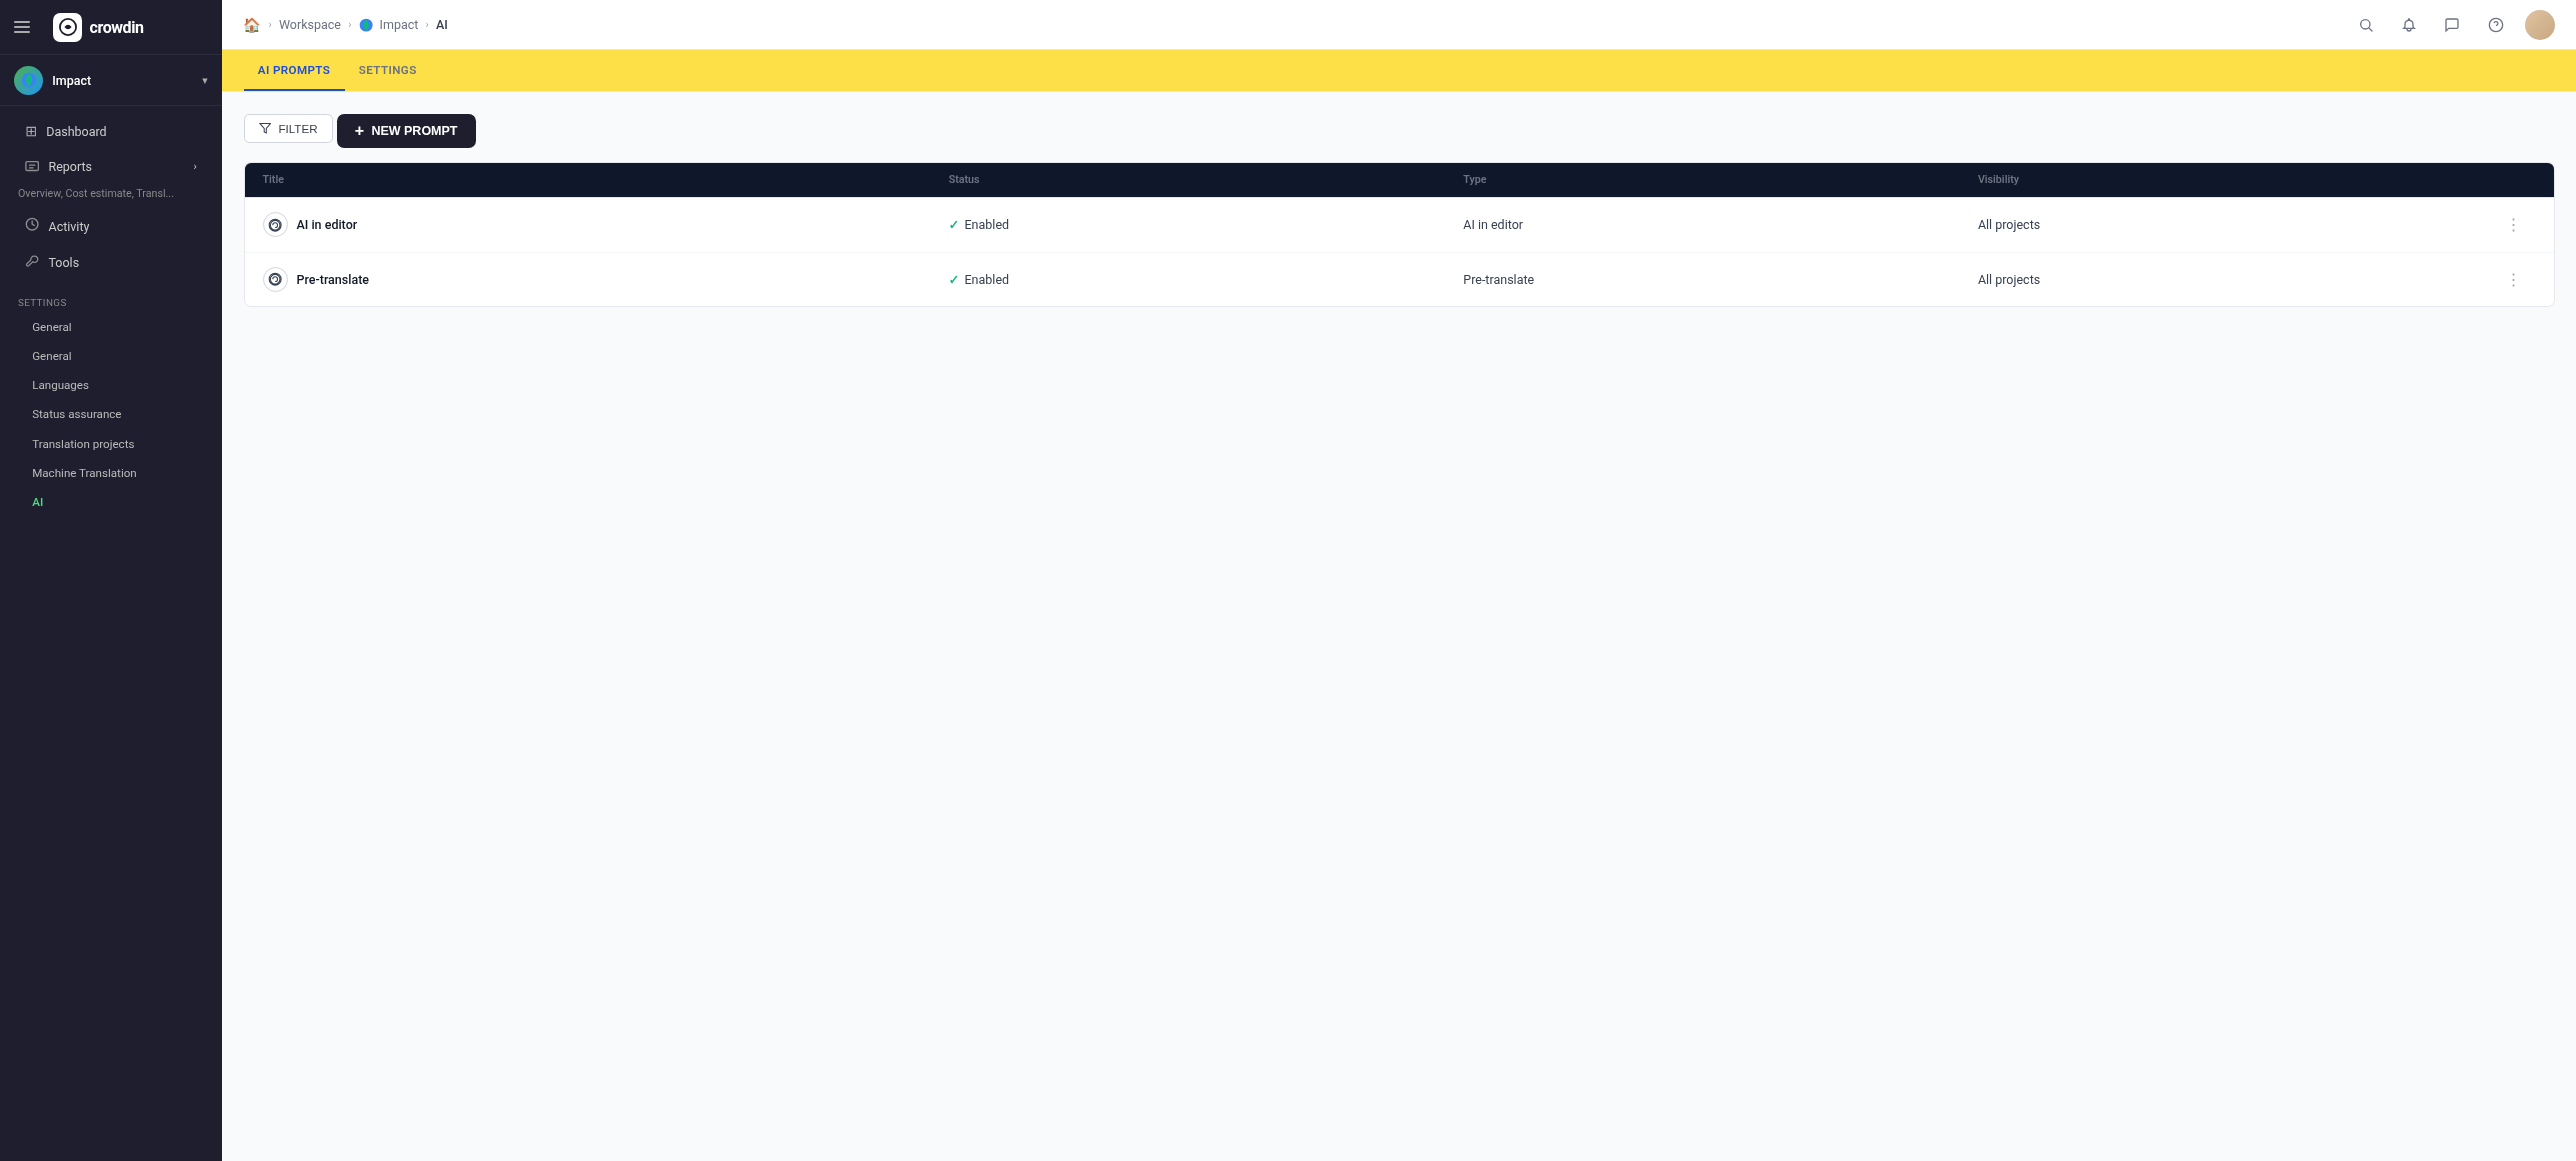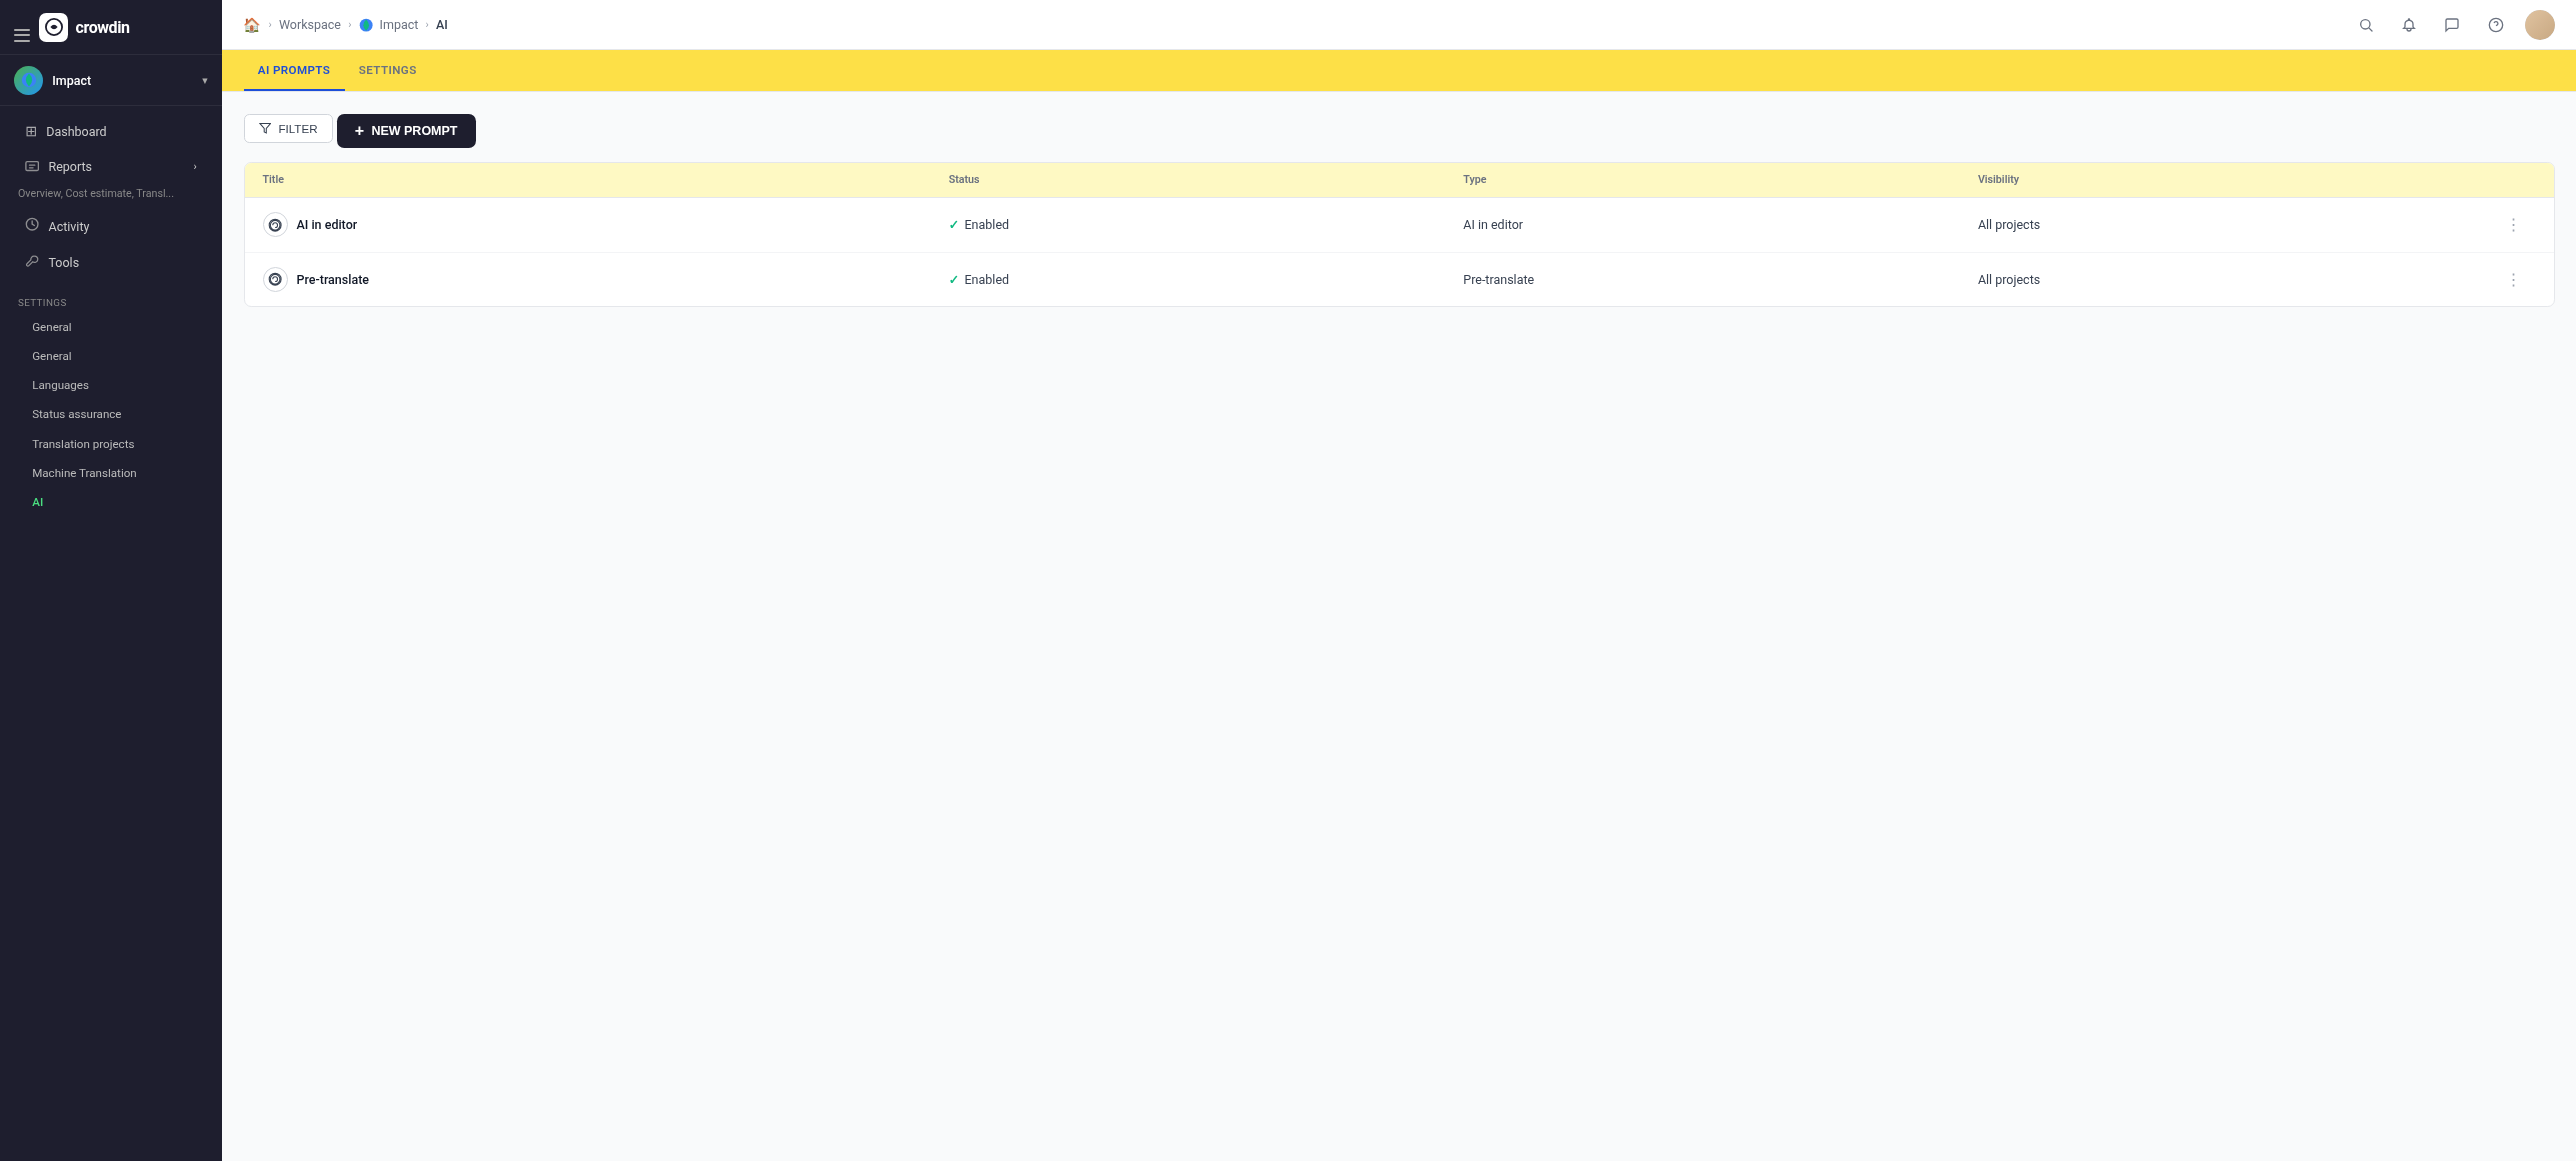--- a/index.html
+++ b/index.html
@@ -12,23 +12,23 @@
       background: #1e1e2e;
       color: #fff;
       display: flex;
       flex-direction: column;
       height: 100vh;
       overflow-y: auto;
     }
 
     .sidebar-header {
       display: flex;
-      align-items: flex-end;
+      align-items: center;
       padding: 12.5px 14.3px;
-      gap: 9px;
+      gap: 23px;
       border-bottom: 0.9px solid rgba(255,255,255,0.07);
     }
 
     .hamburger-icon {
       cursor: pointer;
       display: flex;
       flex-direction: column;
       gap: 3.6px;
     }
     .hamburger-icon span {
@@ -299,21 +299,21 @@
       border: 0.9px solid #e5e7eb;
       border-radius: 7.2px;
       overflow: hidden;
     }
 
     .table-header {
       display: grid;
       grid-template-columns: 2fr 1.5fr 1.5fr 1.5fr 43px;
       padding: 10.7px 18px;
       border-bottom: 0.9px solid #e5e7eb;
-      background: #fef9c3;
+      background: #0f172a;
     }
     .th {
       font-size: 10.7px;
       font-weight: 600;
       color: #6b7280;
       text-transform: none;
     }
 
     .table-row {
       display: grid;

